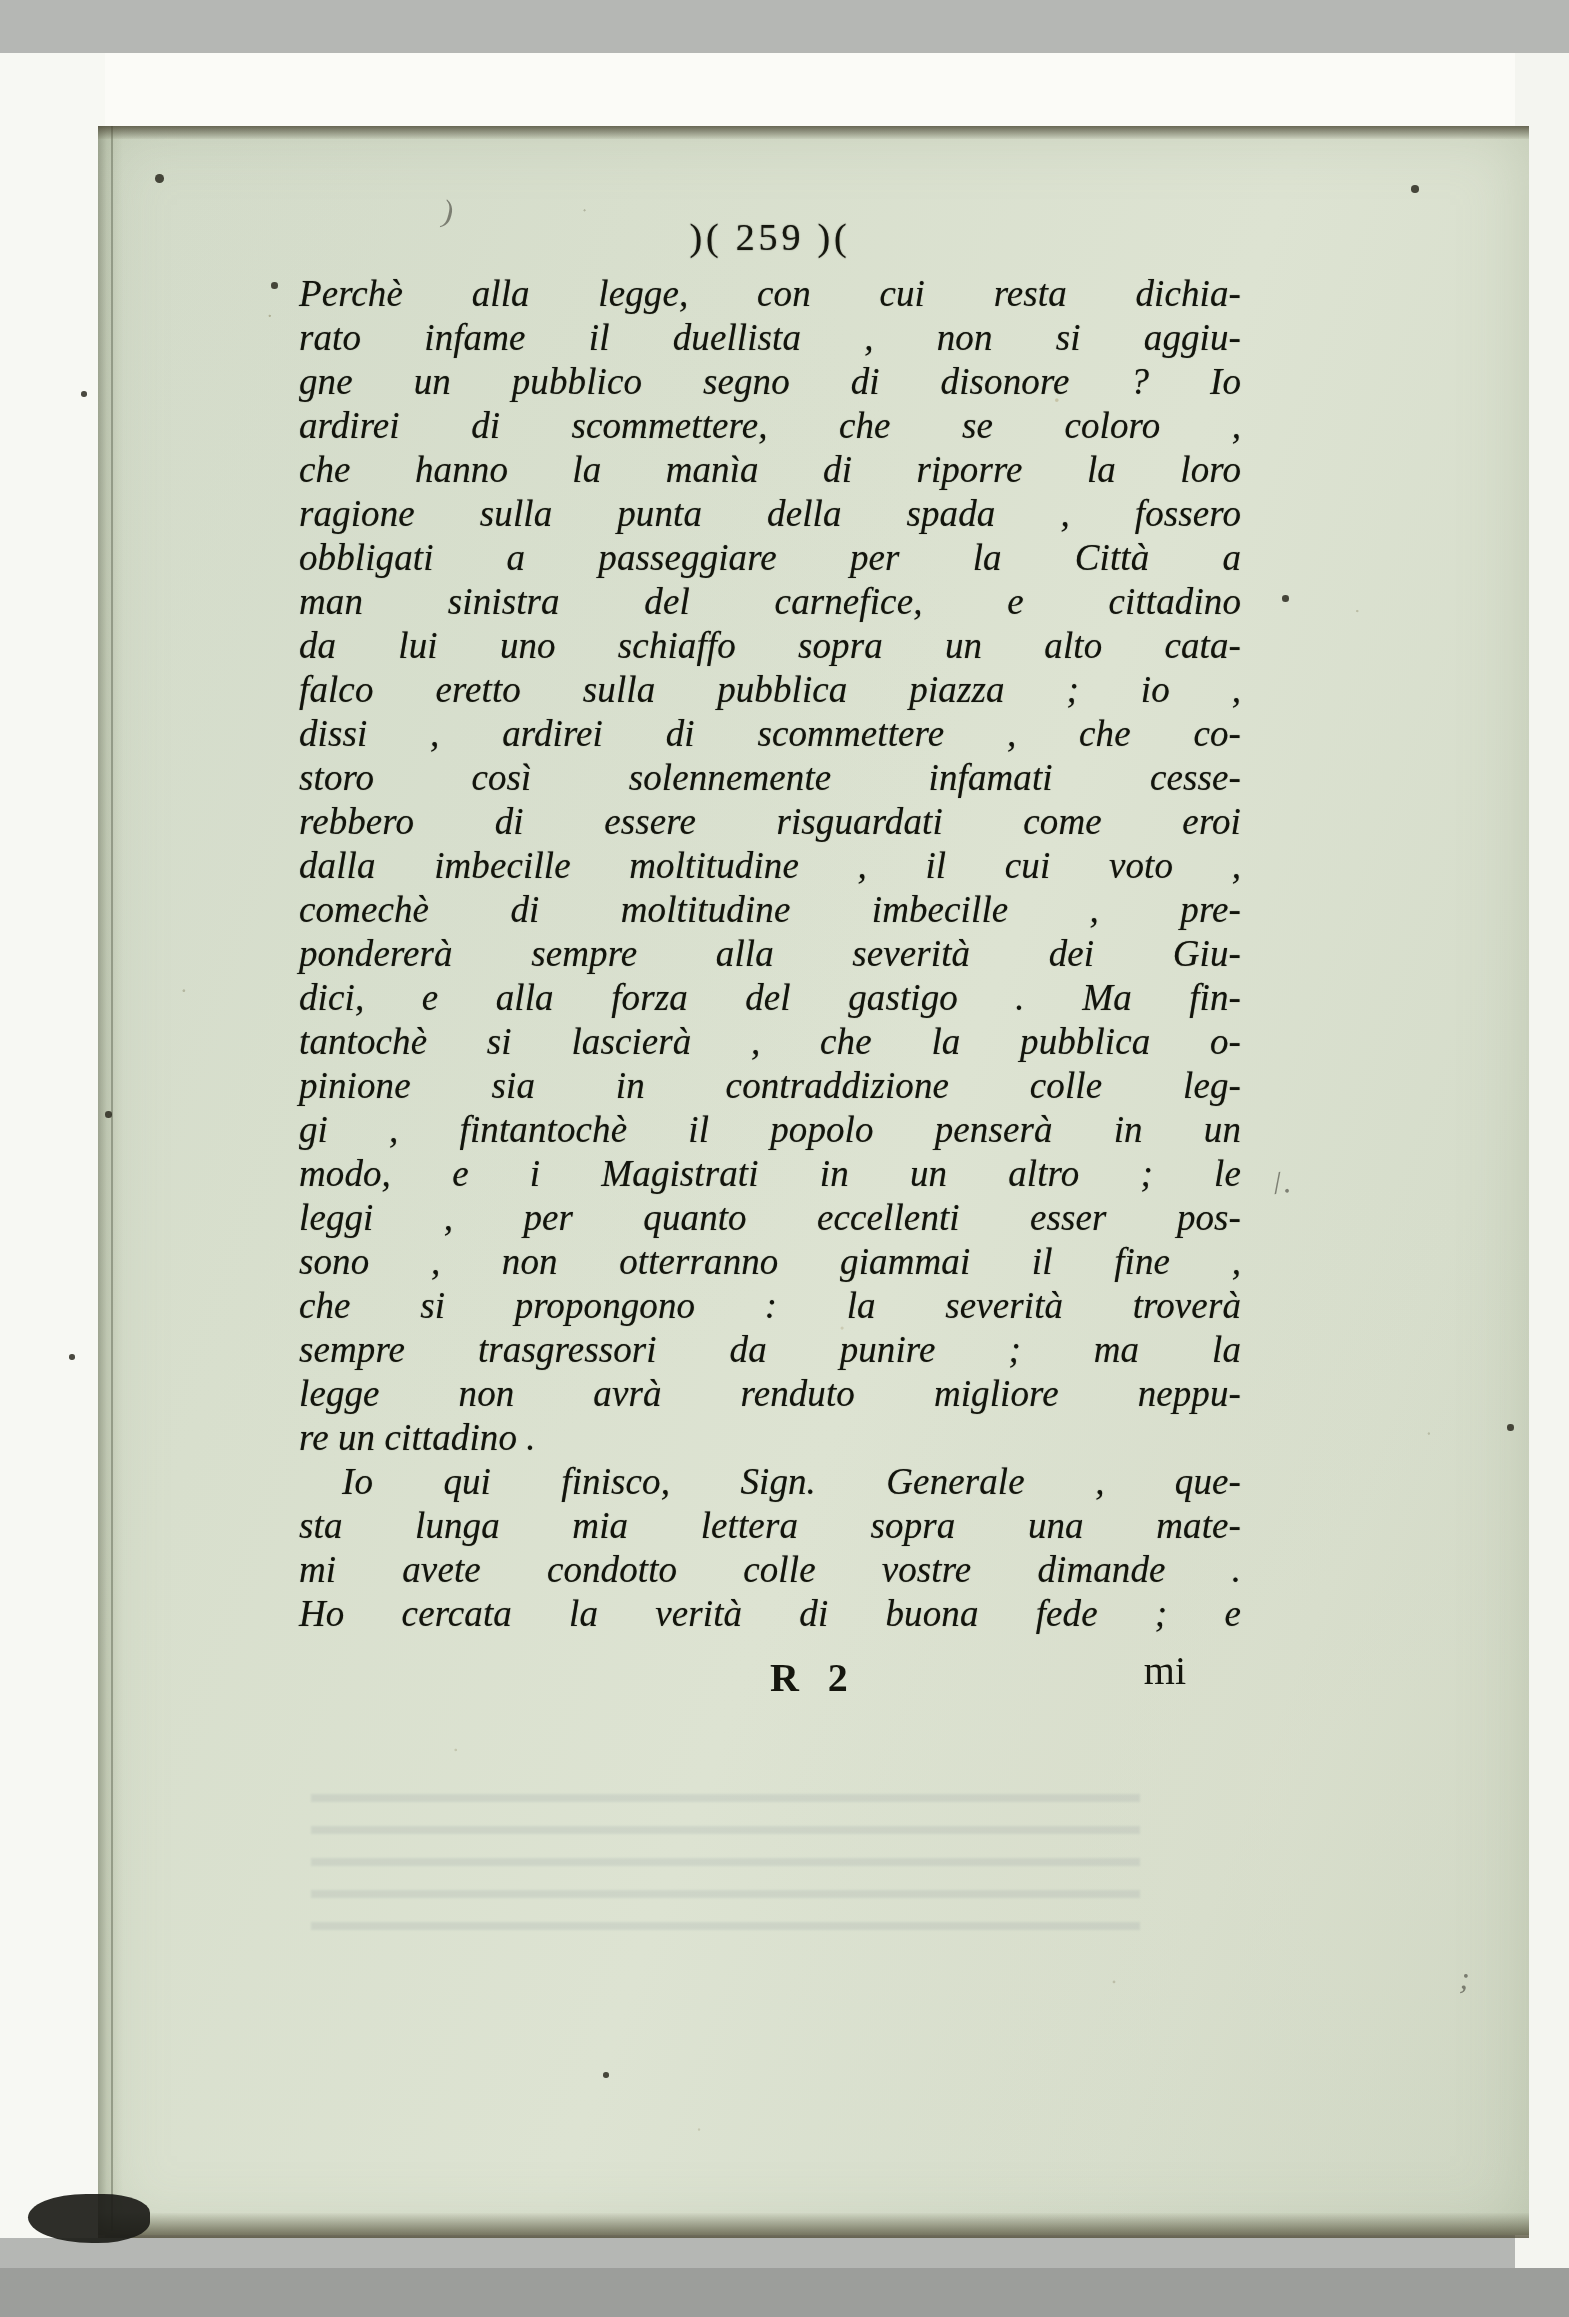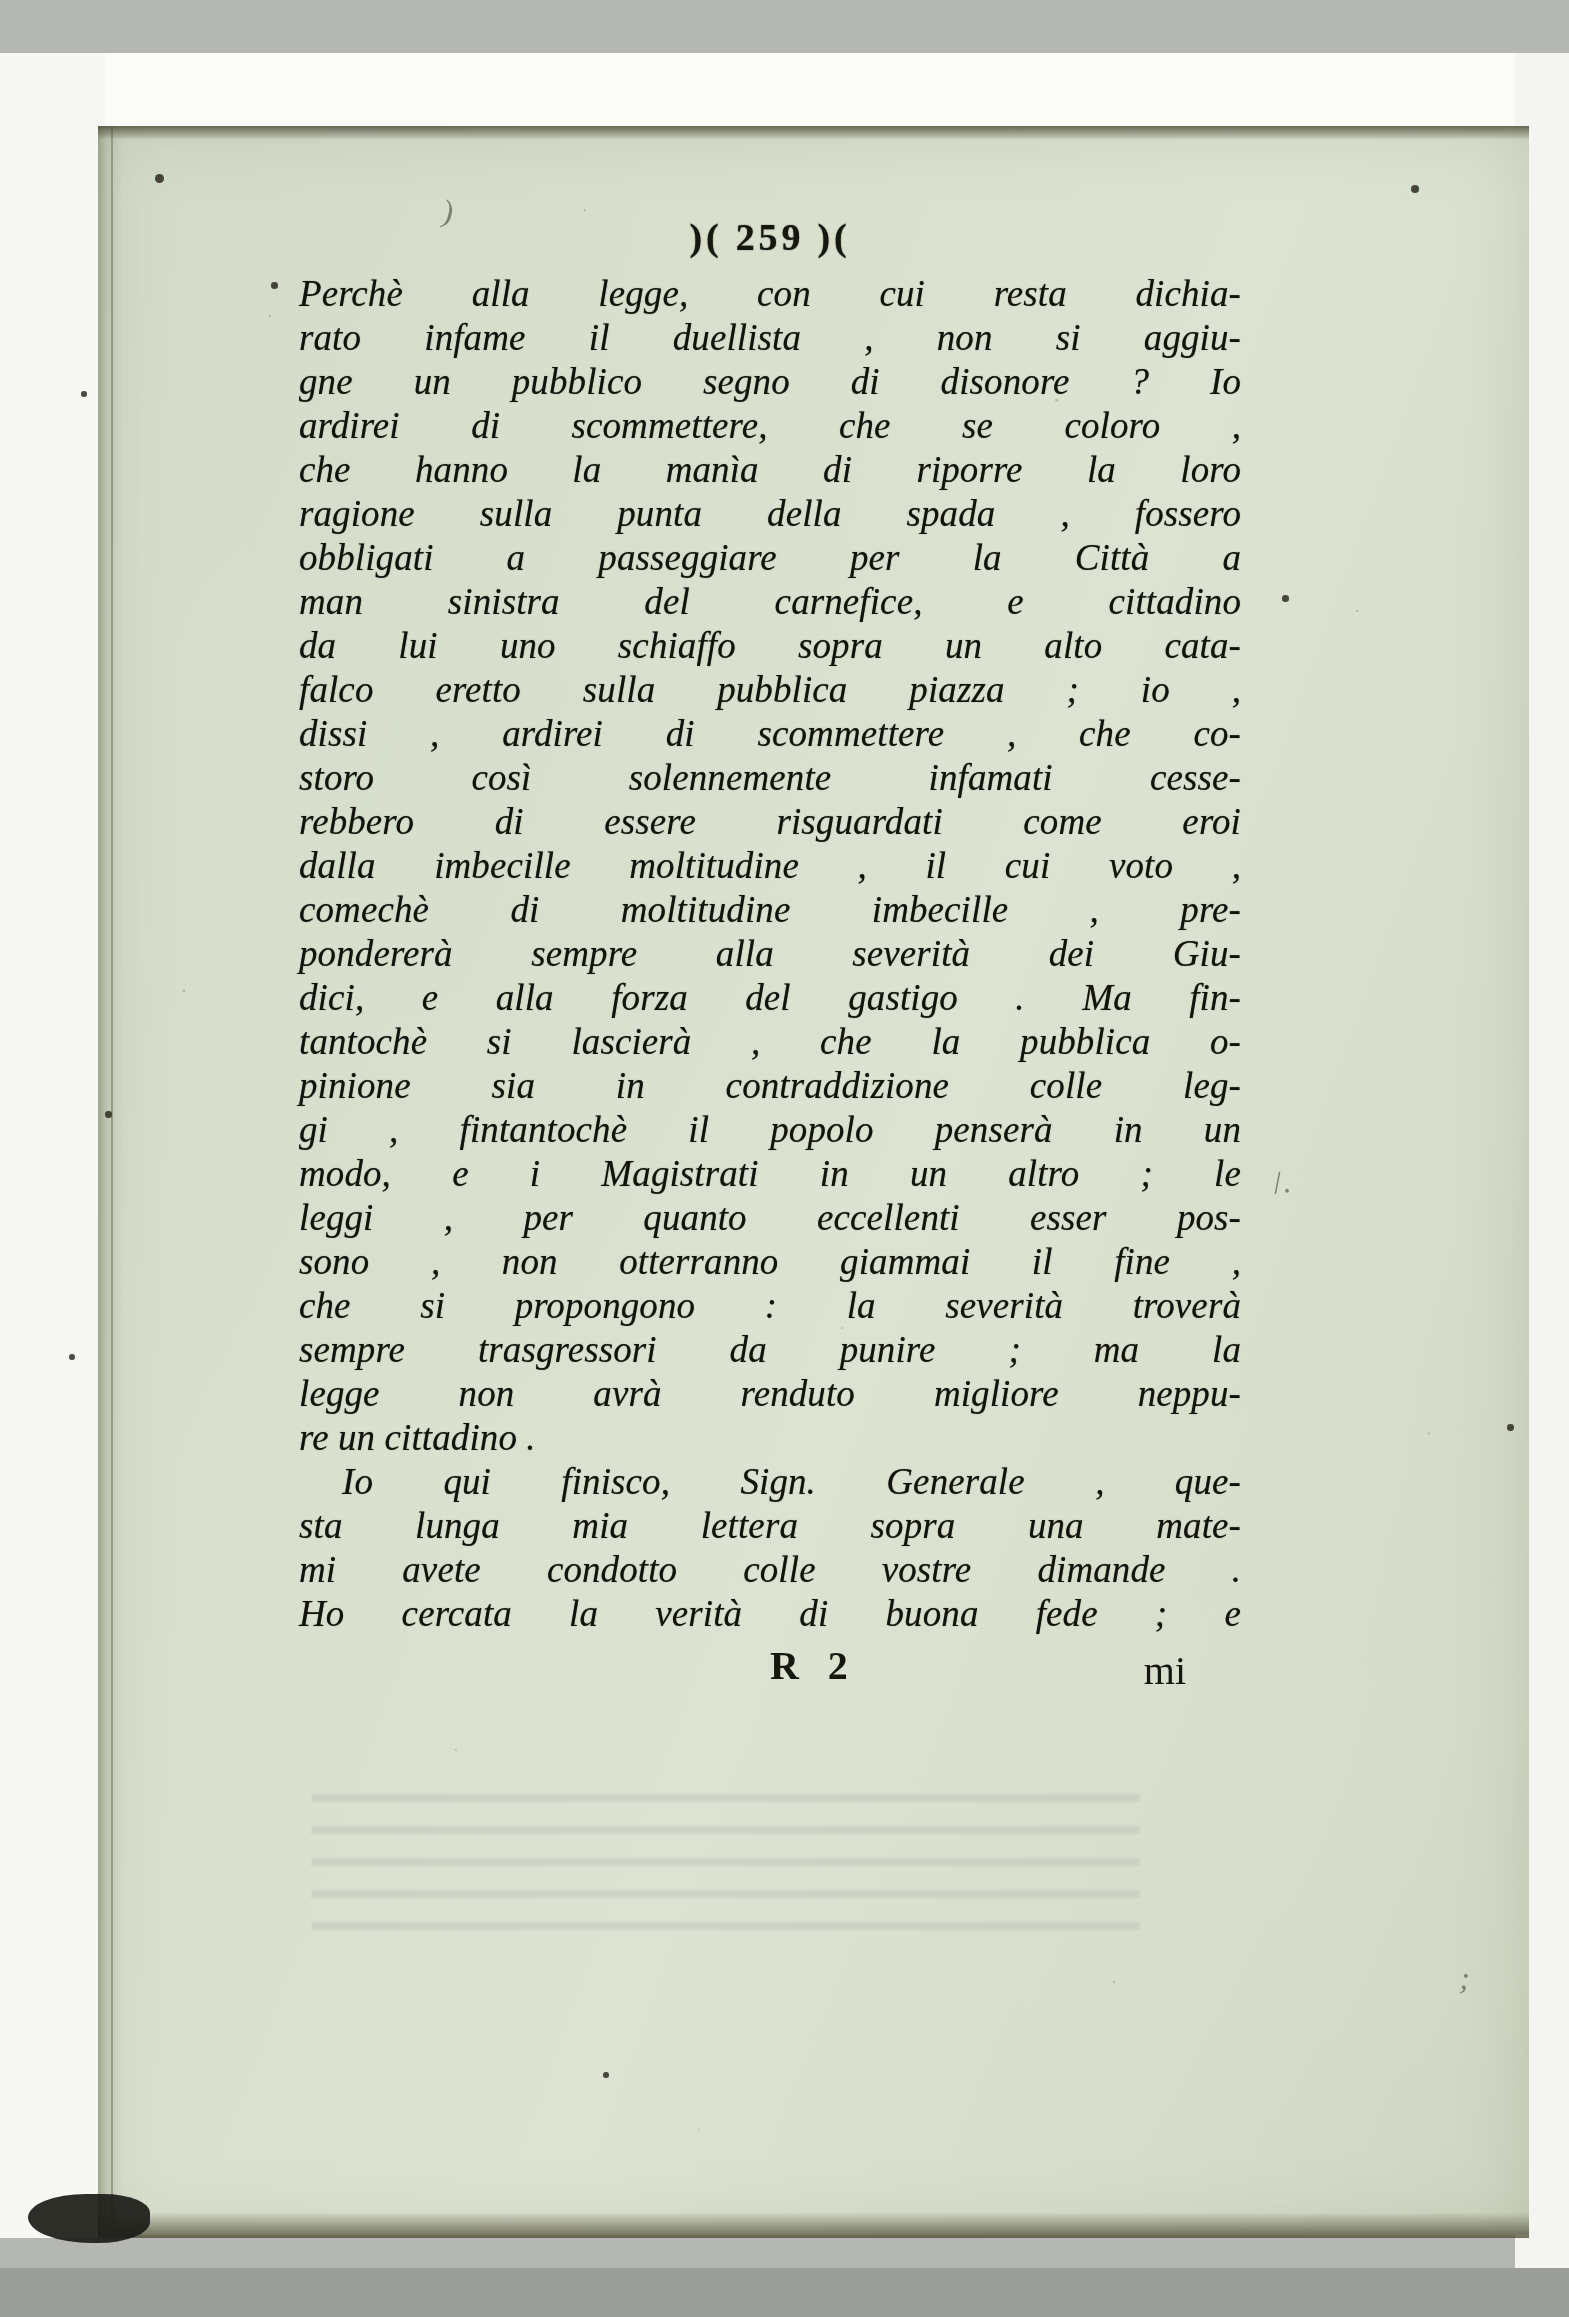--- a/index.html
+++ b/index.html
@@ -163,21 +163,21 @@
     left: 299px;
     top: 215px;
     width: 942px;
   }
 
   .folio {
     text-align: center;
     font-size: 38px;
     letter-spacing: 3.8px;
     color: #16170f;
-    font-weight: 700;
+    font-weight: 400;
     margin-bottom: 13px;
     text-shadow: 0 0 1.3px rgba(20,22,14,0.7);
   }
 
   .line {
     display: block;
     font-size: 37px;
     line-height: 44px;
     color: #12140c;
     white-space: pre;
@@ -202,21 +202,21 @@
 
   
   .sigline {
     position: relative;
     height: 58px;
     margin-top: 5.6px;
   }
   .sig-mark {
     position: absolute;
     left: 471px;
-    top: 0;
+    top: 12px;
     font-size: 40px;
     font-weight: 700;
     color: #15160e;
     letter-spacing: 9.4px;
   }
   .catchword {
     position: absolute;
     right: 55px;
     top: 5.6px;
     font-size: 40px;

